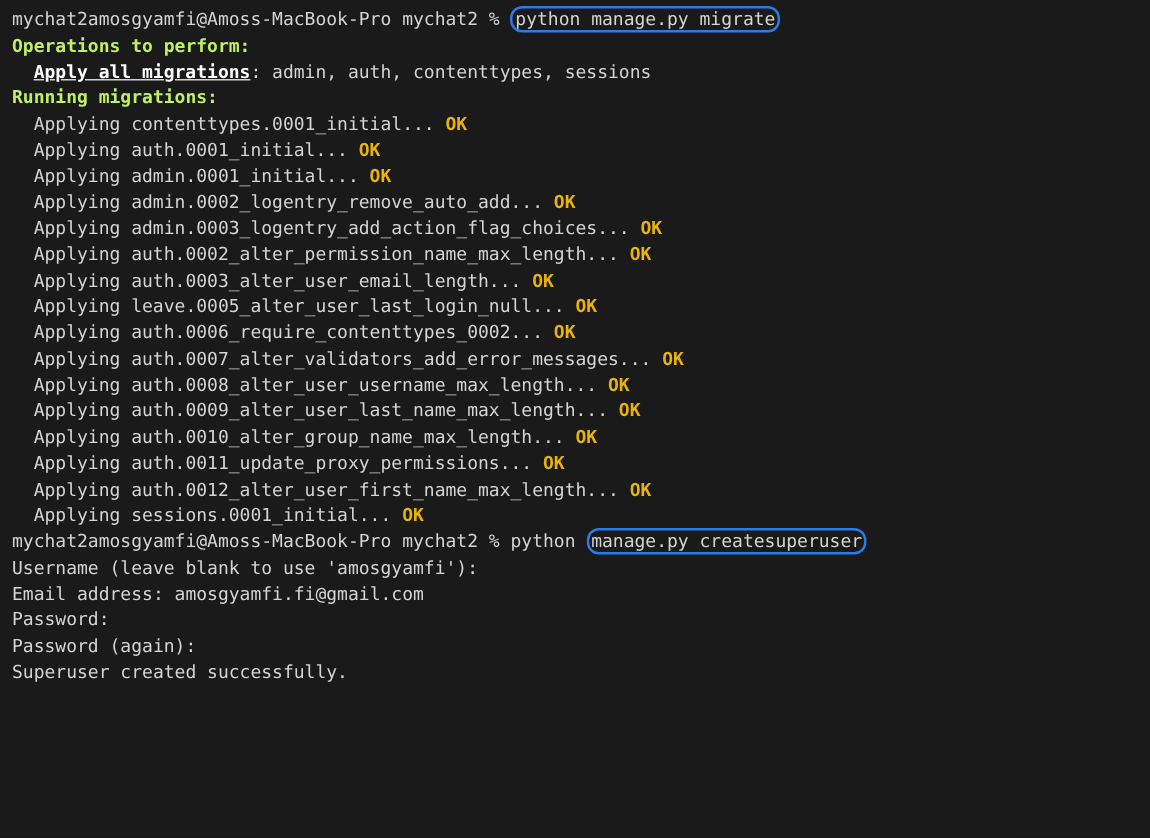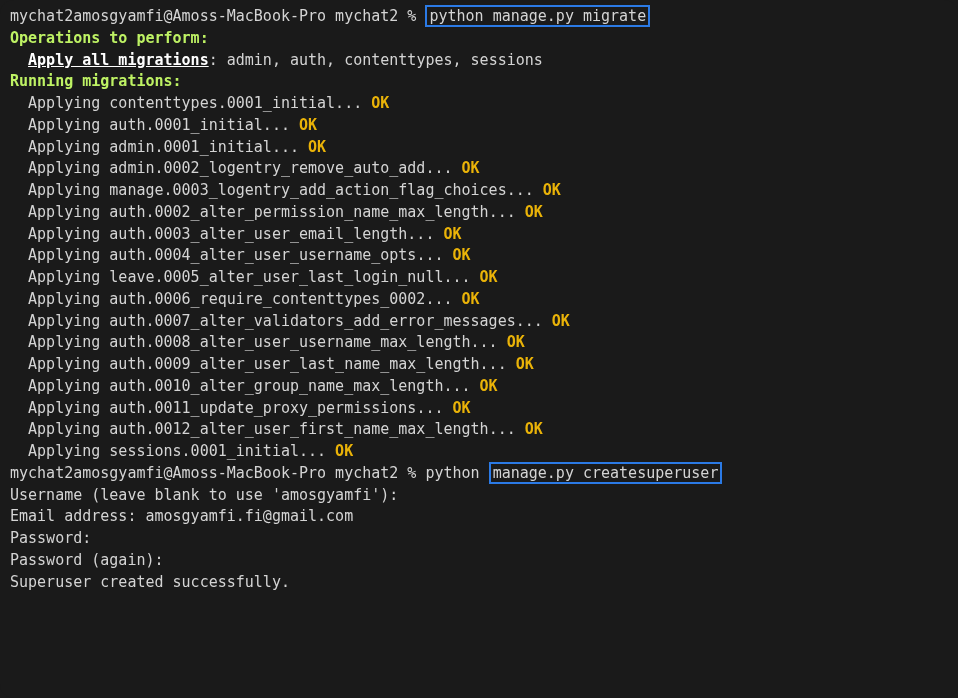--- a/index.html
+++ b/index.html
@@ -26,41 +26,40 @@
     white-space: pre;
   }
   .prompt { color: #d4d4d4; text-align: center; }
   .cyan { color: #bef264; font-weight: bold; }
   .bold { color: #ffffff; font-weight: bold; text-decoration: underline; }
   .ok { color: #eab308; font-weight: bold; }
   .white { color: #d4d4d4; }
   .highlight {
     border: 2px solid #2b7ae5;
     padding: 0 2px;
-    border-radius: 0;
+    border-radius: 10px;
   }
   .indent { display:inline-block; width: 2ch; }
 </style>
 </head>
 <body>
 <div class="terminal">
 
 <div class="line"><span class="prompt">mychat2amosgyamfi@Amoss-MacBook-Pro mychat2 % </span><span class="highlight">python manage.py migrate</span></div>
 <div class="line cyan">Operations to perform:</div>
 <div class="line"><span class="indent"></span><span class="bold">Apply all migrations</span><span class="white">: admin, auth, contenttypes, sessions</span></div>
 <div class="line cyan">Running migrations:</div>
 <div id="migrations-container">
       <div class="line"><span class="indent"></span><span class="white">Applying </span><span class="white">contenttypes.0001_initial</span><span class="white">... </span><span class="ok">OK</span></div>
       <div class="line"><span class="indent"></span><span class="white">Applying </span><span class="white">auth.0001_initial</span><span class="white">... </span><span class="ok">OK</span></div>
       <div class="line"><span class="indent"></span><span class="white">Applying </span><span class="white">admin.0001_initial</span><span class="white">... </span><span class="ok">OK</span></div>
       <div class="line"><span class="indent"></span><span class="white">Applying </span><span class="white">admin.0002_logentry_remove_auto_add</span><span class="white">... </span><span class="ok">OK</span></div>
-      <div class="line"><span class="indent"></span><span class="white">Applying </span><span class="white">manage.0003_logentry_add_action_flag_choices</span><span class="white">... </span><span class="ok">OK</span></div>
+      <div class="line"><span class="indent"></span><span class="white">Applying </span><span class="white">admin.0003_logentry_add_action_flag_choices</span><span class="white">... </span><span class="ok">OK</span></div>
       <div class="line"><span class="indent"></span><span class="white">Applying </span><span class="white">auth.0002_alter_permission_name_max_length</span><span class="white">... </span><span class="ok">OK</span></div>
       <div class="line"><span class="indent"></span><span class="white">Applying </span><span class="white">auth.0003_alter_user_email_length</span><span class="white">... </span><span class="ok">OK</span></div>
-      <div class="line"><span class="indent"></span><span class="white">Applying </span><span class="white">auth.0004_alter_user_username_opts</span><span class="white">... </span><span class="ok">OK</span></div>
       <div class="line"><span class="indent"></span><span class="white">Applying </span><span class="white">leave.0005_alter_user_last_login_null</span><span class="white">... </span><span class="ok">OK</span></div>
       <div class="line"><span class="indent"></span><span class="white">Applying </span><span class="white">auth.0006_require_contenttypes_0002</span><span class="white">... </span><span class="ok">OK</span></div>
       <div class="line"><span class="indent"></span><span class="white">Applying </span><span class="white">auth.0007_alter_validators_add_error_messages</span><span class="white">... </span><span class="ok">OK</span></div>
       <div class="line"><span class="indent"></span><span class="white">Applying </span><span class="white">auth.0008_alter_user_username_max_length</span><span class="white">... </span><span class="ok">OK</span></div>
       <div class="line"><span class="indent"></span><span class="white">Applying </span><span class="white">auth.0009_alter_user_last_name_max_length</span><span class="white">... </span><span class="ok">OK</span></div>
       <div class="line"><span class="indent"></span><span class="white">Applying </span><span class="white">auth.0010_alter_group_name_max_length</span><span class="white">... </span><span class="ok">OK</span></div>
       <div class="line"><span class="indent"></span><span class="white">Applying </span><span class="white">auth.0011_update_proxy_permissions</span><span class="white">... </span><span class="ok">OK</span></div>
       <div class="line"><span class="indent"></span><span class="white">Applying </span><span class="white">auth.0012_alter_user_first_name_max_length</span><span class="white">... </span><span class="ok">OK</span></div>
       <div class="line"><span class="indent"></span><span class="white">Applying </span><span class="white">sessions.0001_initial</span><span class="white">... </span><span class="ok">OK</span></div>
     </div>

